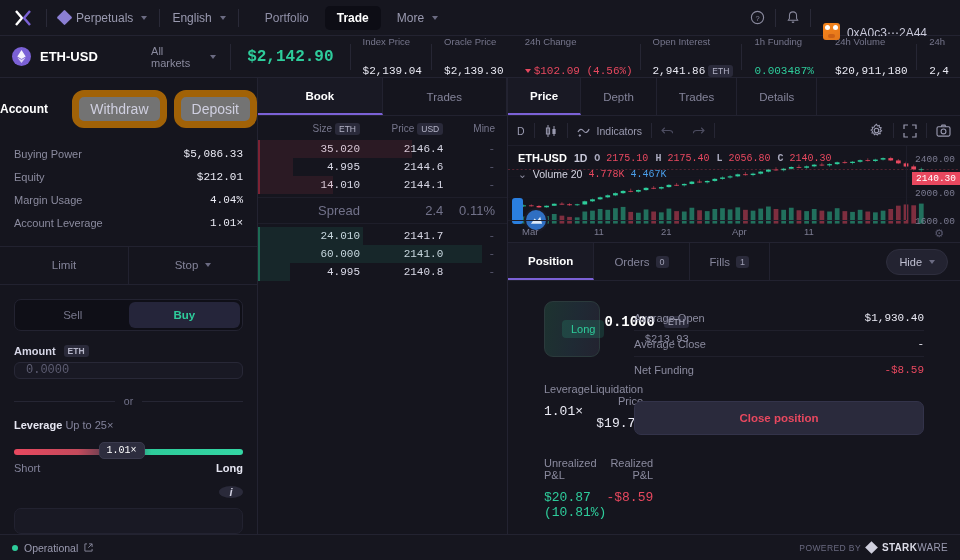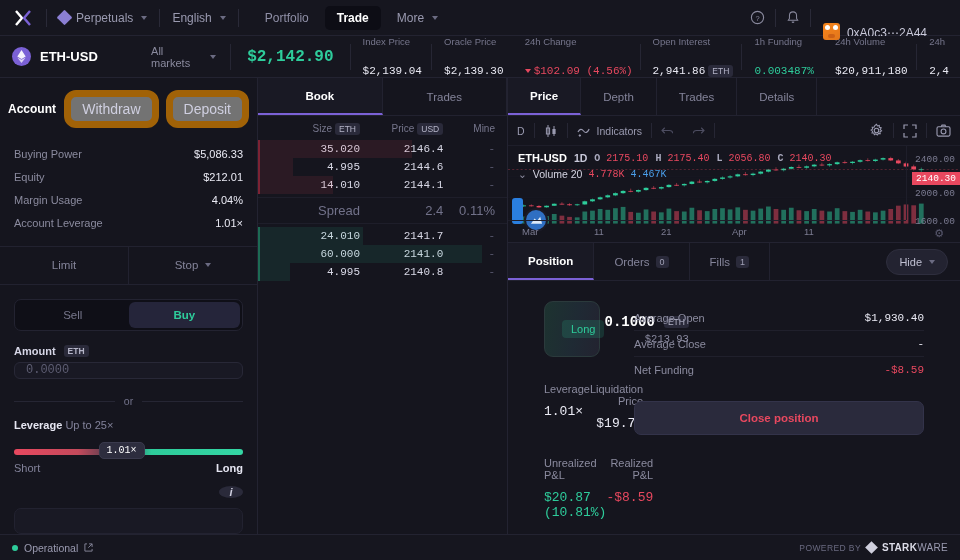--- a/index.html
+++ b/index.html
@@ -61,29 +61,29 @@
   .dn-arrow { display:inline-block; width:0; height:0; border-left:3px solid transparent;
               border-right:3px solid transparent; border-top:4px solid #e8485f; margin-right:3px;
               vertical-align:1px; }
 
   
   .body { flex:1; display:flex; min-height:0; }
 
   
   .left { width:258px; flex:0 0 258px; background:#15151e; border-right:1px solid #232331;
           display:flex; flex-direction:column; min-height:0; }
-  .acct-head { display:flex; align-items:center; padding:12px 8px 10px;justify-content:center; }
+  .acct-head { display:flex; align-items:center; padding:12px 0 10px;justify-content:center; }
   .acct-title { font-size:12px; color:#fff; font-weight:bold; }
   .acct-btns { margin-left:auto; display:flex; gap:7px; }
   .ghost-btn { background:#737373; border:7px solid #a16207; color:#cfcfe0; font-size:14px;
                padding:4px 11px; border-radius:12px; cursor:pointer; }
   .acct-rows { padding:4px 14px 12px; }
   .arow { display:flex; justify-content:space-between; align-items:center; height:23px; }
   .arow .k { color:#8b8b9f; font-size:11px; }
-  .arow .v { color:#eaeaf4; font-size:11px; font-family:Liberation Sans, sans-serif; }
+  .arow .v { color:#eaeaf4; font-size:11px; font-family:Liberation Mono, monospace; }
   .sep { height:1px; background:#222230; }
 
   .otabs { display:flex; height:38px; flex:0 0 38px; }
   .otab { flex:1; display:flex; align-items:center; justify-content:center; gap:5px;
           font-size:11.5px; color:#84849a; cursor:pointer; border-right:1px solid #222230;
           border-bottom:1px solid #222230; }
   .otab.active { color:#fff; font-weight:bold; border-bottom:2px solid #7b61d6; background:#191924; }
   .otab:last-child { border-right:none; }
 
   .side-toggle { margin:14px 14px 0; display:flex; background:#0f0f17; border-radius:7px;

